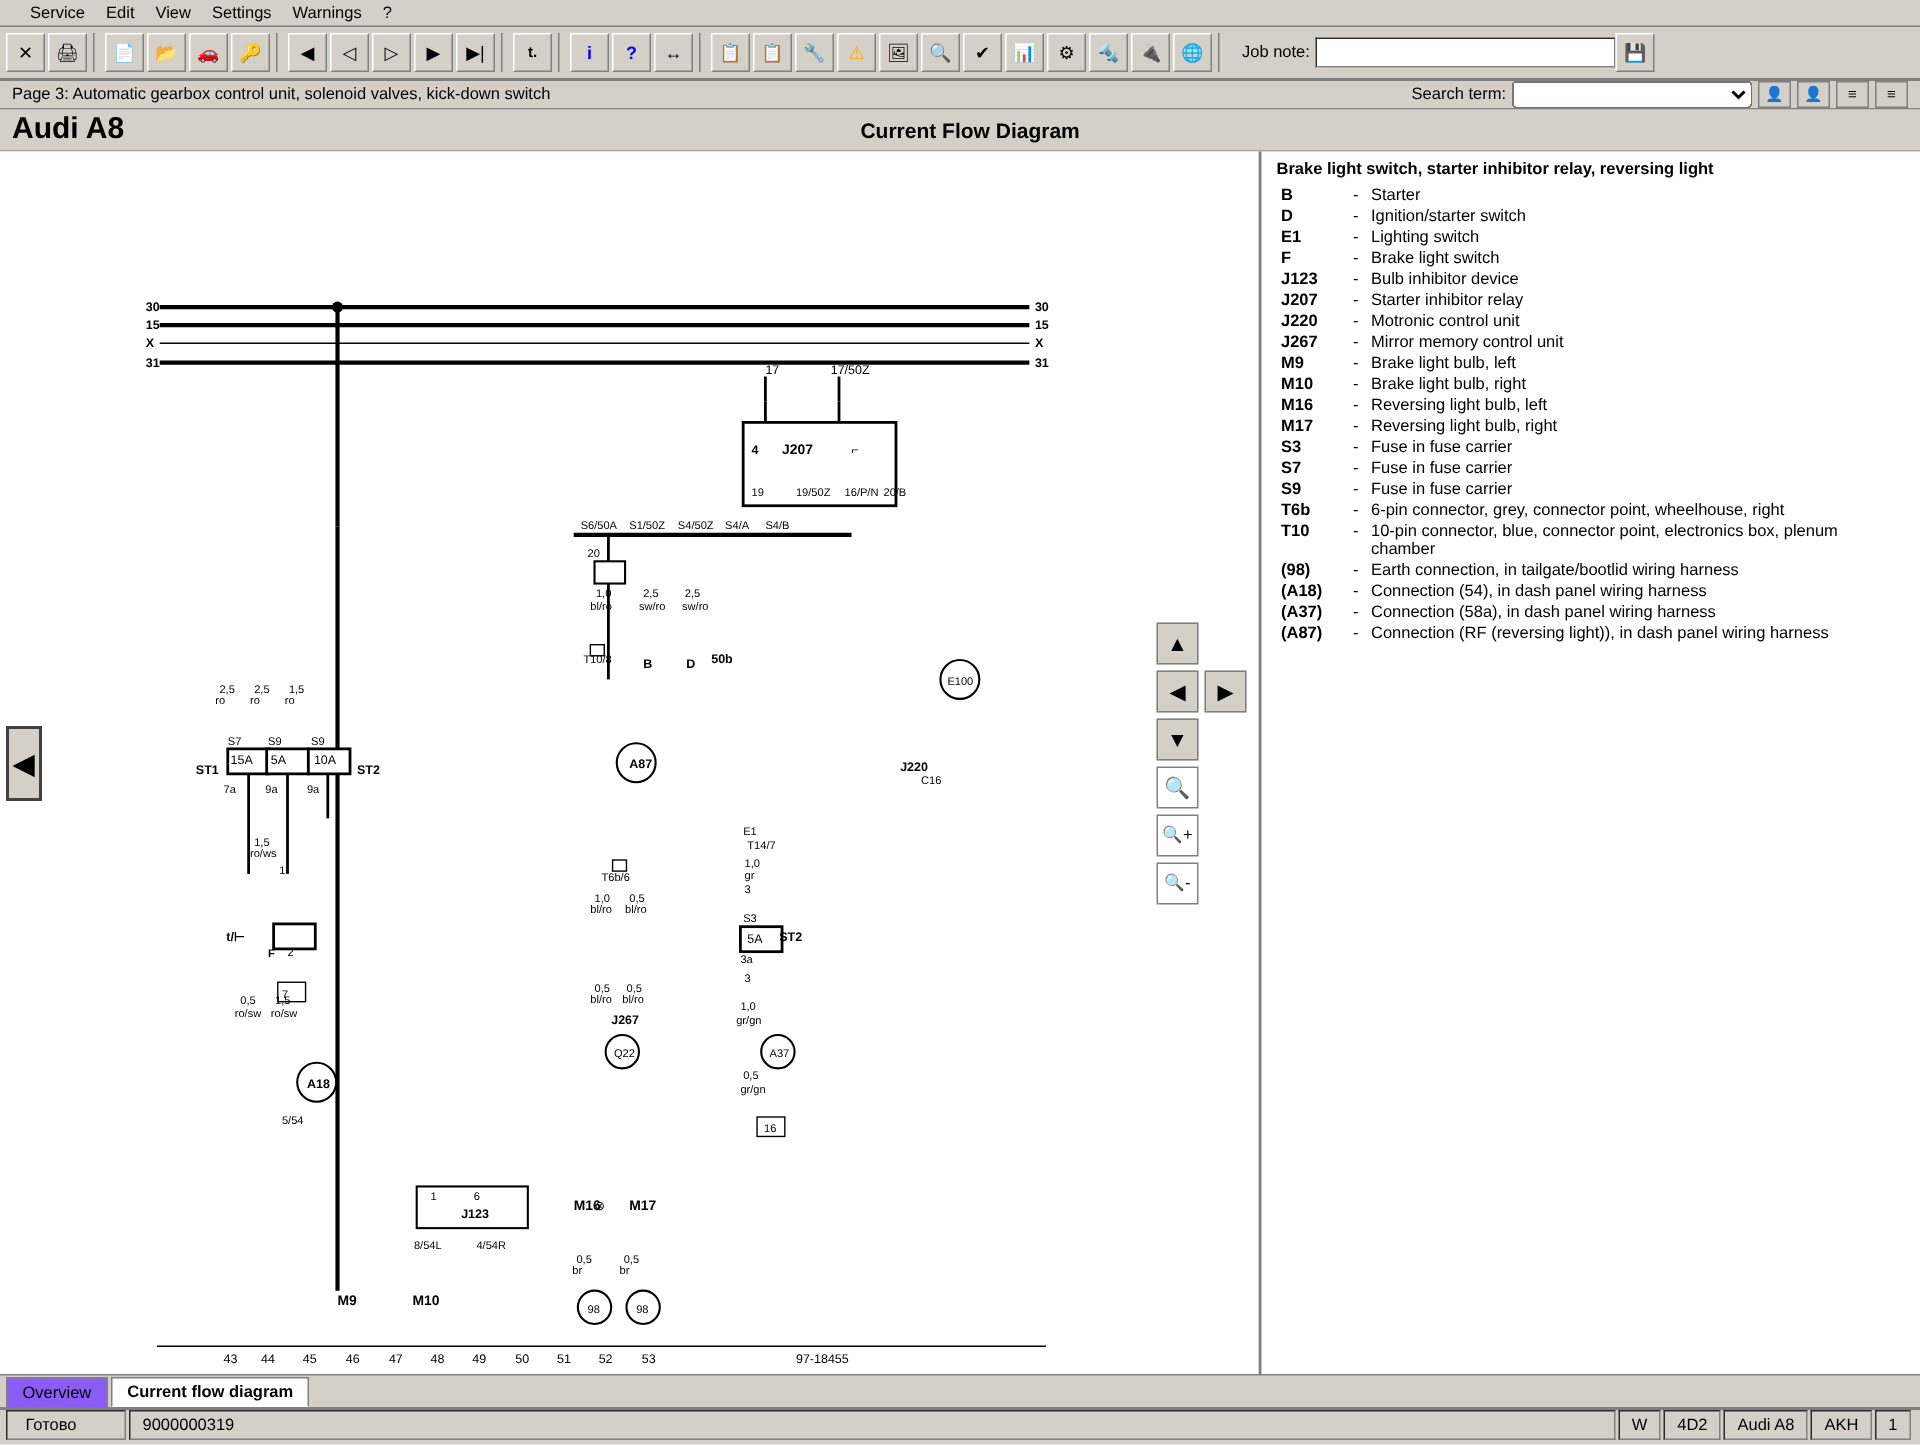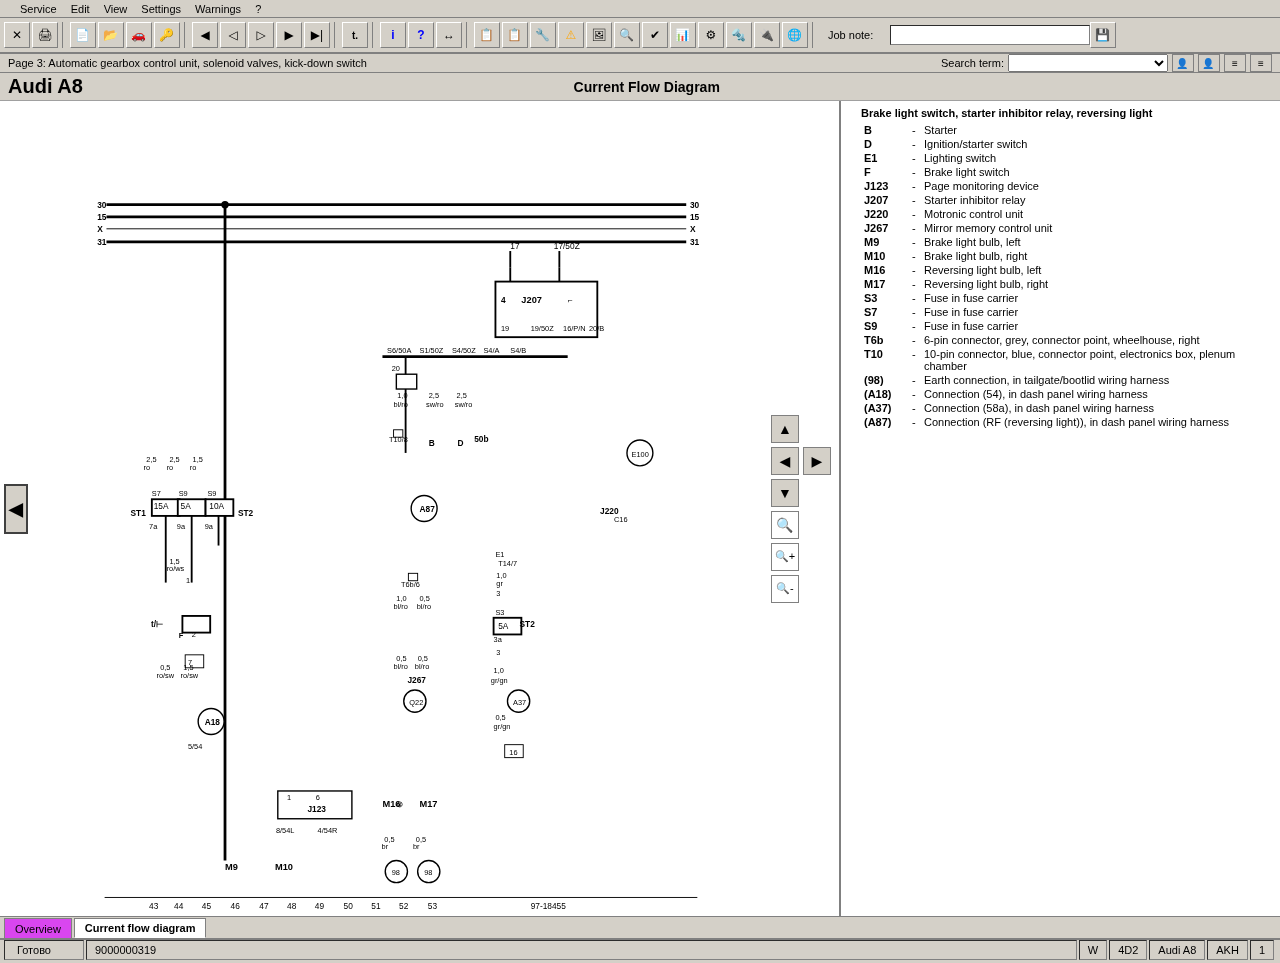--- a/index.html
+++ b/index.html
@@ -7,21 +7,21 @@
     
     
     #menubar { background: #d4d0c8; height: 18px; display: flex; align-items: center; padding: 0 20px; border-bottom: 1px solid #808080; }
     #menubar span { margin-right: 14px; cursor: pointer; font-size: 11px; }
     
     
     #toolbar { background: #d4d0c8; height: 36px; display: flex; align-items: center; padding: 2px 4px; border-bottom: 2px solid #808080; gap: 2px; }
     .tb-btn { width: 26px; height: 26px; background: #d4d0c8; border: 1px solid #808080; border-top-color: #fff; border-left-color: #fff; display: flex; align-items: center; justify-content: center; cursor: pointer; font-size: 12px; }
     .tb-sep { width: 4px; height: 26px; border-left: 1px solid #808080; margin: 0 2px; }
     .tb-jobnote { display: flex; align-items: center; margin-left: 8px; }
-    .tb-jobnote label { font-size: 11px; margin-right: 17px; }
+    .tb-jobnote label { font-size: 11px; margin-right: 4px; }
     .tb-jobnote input { width: 200px; height: 20px; border: 1px inset #808080; background: #fff; font-size: 11px; }
     
     
     #pagebar { background: #d4d0c8; height: 19px; display: flex; align-items: center; justify-content: space-between; padding: 0 8px; border-bottom: 1px solid #808080; }
     .pagebar-right { display: flex; align-items: center; gap: 4px; }
     .pagebar-right label { font-size: 11px; }
     .pagebar-right select { width: 160px; height: 18px; font-size: 11px; }
     .srch-btn { width: 22px; height: 18px; background: #d4d0c8; border: 1px solid #808080; cursor: pointer; display: flex; align-items: center; justify-content: center; font-size: 10px; }
     
     
@@ -33,38 +33,38 @@
     
     #main { display: flex; height: calc(963px - 18px - 36px - 22px - 28px - 22px - 22px); }
     
     
     #diagram { flex: 1; background: #fff; position: relative; overflow: hidden; border-right: 1px solid #808080; }
     
     
     .nav-arrow-left { position: absolute; left: 4px; top: 50%; transform: translateY(-50%); width: 24px; height: 50px; background: #d4d0c8; border: 2px solid #404040; display: flex; align-items: center; justify-content: center; cursor: pointer; font-size: 18px; font-weight: bold; z-index: 10; }
     
     
-    #complist { width: 440px; background: #fff; padding: 6px 20px; overflow-y: auto; border-left: 1px solid #808080; }
+    #complist { width: 440px; background: #fff; padding: 6px 10px; overflow-y: auto; border-left: 1px solid #808080; }
     #complist .cl-title { font-size: 11px; font-weight: bold; margin-bottom: 4px; }
     #complist table { font-size: 11px; width: 100%; border-collapse: collapse; }
     #complist table td { padding: 1px 3px; vertical-align: top; }
     #complist table td:first-child { font-weight: bold; white-space: nowrap; width: 48px; }
     #complist table td:nth-child(2) { width: 12px; }
     
     
     .nav-btns { position: absolute; right: 8px; top: 50%; transform: translateY(-50%); display: flex; flex-direction: column; gap: 4px; z-index: 10; }
     .nav-btn { width: 28px; height: 28px; background: #d4d0c8; border: 1px solid #808080; cursor: pointer; display: flex; align-items: center; justify-content: center; font-size: 14px; }
     .zoom-btn { width: 28px; height: 28px; background: #fff; border: 1px solid #808080; cursor: pointer; display: flex; align-items: center; justify-content: center; font-size: 14px; }
     
     
     #diagram-svg { position: absolute; top: 0; left: 0; width: 100%; height: 100%; }
     
     
     #tabbar { background: #d4d0c8; height: 22px; display: flex; align-items: flex-end; padding: 0 4px; border-top: 1px solid #808080; }
-    .tab { height: 20px; padding: 0 10px; background: #d946ef; border: 1px solid #808080; border-bottom: none; margin-right: 2px; cursor: pointer; font-size: 11px; display: flex; align-items: center; }
+    .tab { height: 20px; padding: 0 10px; background: #8b5cf6; border: 1px solid #808080; border-bottom: none; margin-right: 2px; cursor: pointer; font-size: 11px; display: flex; align-items: center; }
     .tab.active { background: #fff; border-bottom: 1px solid #fff; font-weight: bold; }
     
     
     #statusbar { background: #d4d0c8; height: 22px; display: flex; align-items: center; padding: 0 4px; border-top: 2px solid #808080; gap: 0; }
     .sb-item { padding: 0 8px; height: 20px; border: 1px inset #808080; background: #d4d0c8; font-size: 11px; display: flex; align-items: center; margin-right: 2px; }
     .sb-left { min-width: 80px; padding-left: 12px; }
     
     
     .color-legend { position: absolute; bottom: 120px; right: 10px; font-size: 10px; line-height: 1.5; background: #fff; border: 1px solid #ccc; padding: 4px 6px; }
 
@@ -420,21 +420,21 @@
       <td>Lighting switch</td>
     </tr>
           <tr>
       <td>F</td>
       <td>-</td>
       <td>Brake light switch</td>
     </tr>
           <tr>
       <td>J123</td>
       <td>-</td>
-      <td>Page monitoring device</td>
+      <td>Bulb inhibitor device</td>
     </tr>
           <tr>
       <td>J207</td>
       <td>-</td>
       <td>Starter inhibitor relay</td>
     </tr>
           <tr>
       <td>J220</td>
       <td>-</td>
       <td>Motronic control unit</td>

